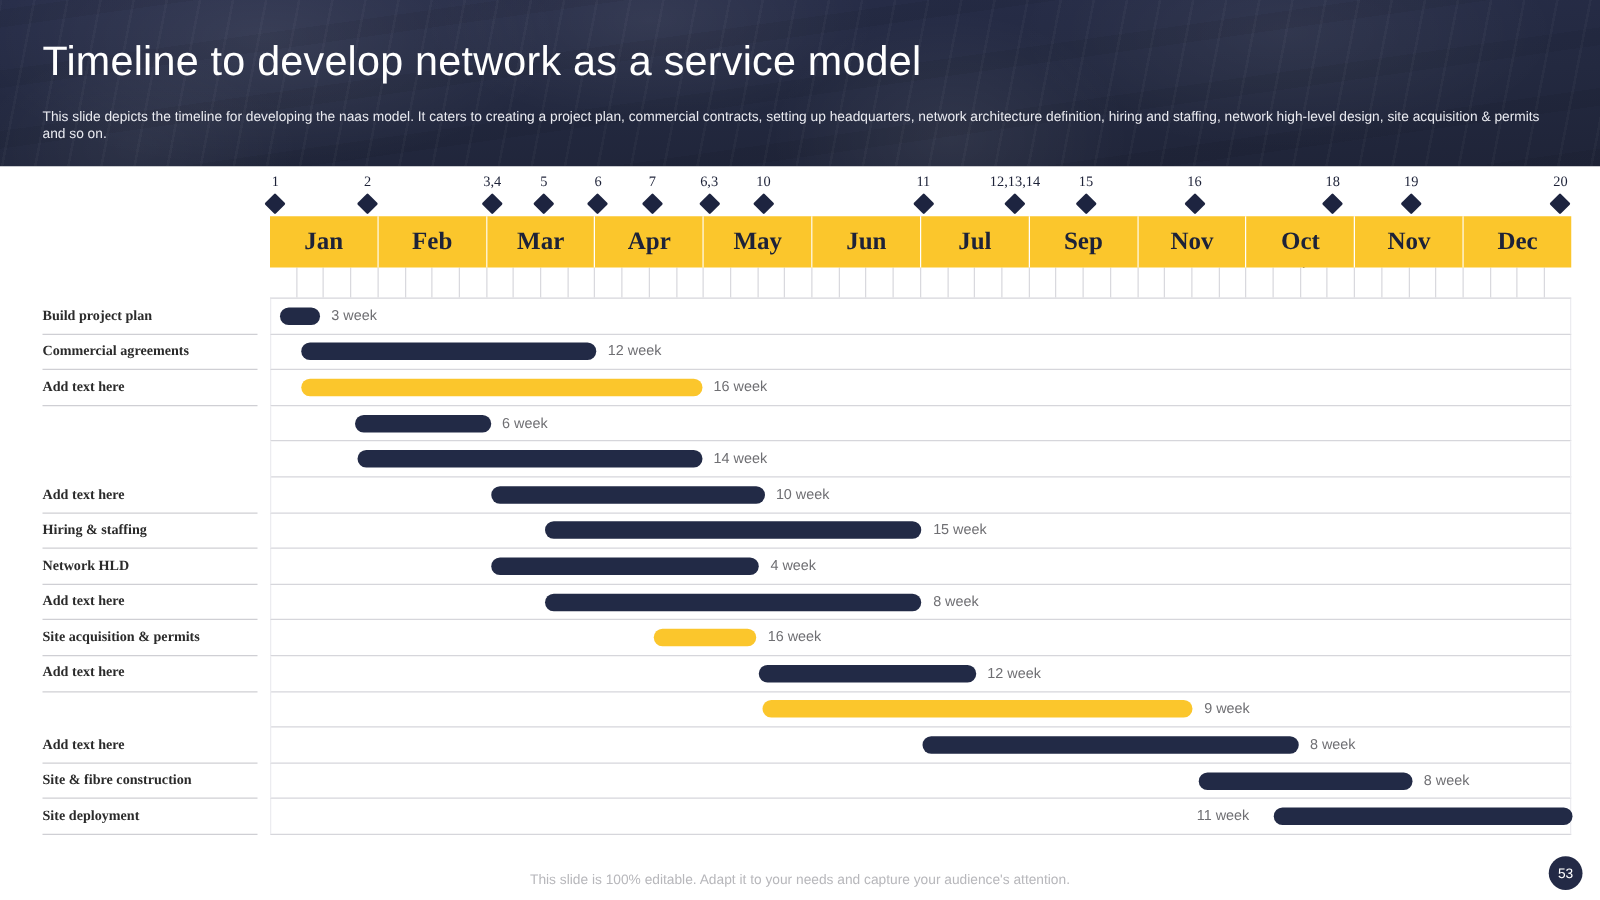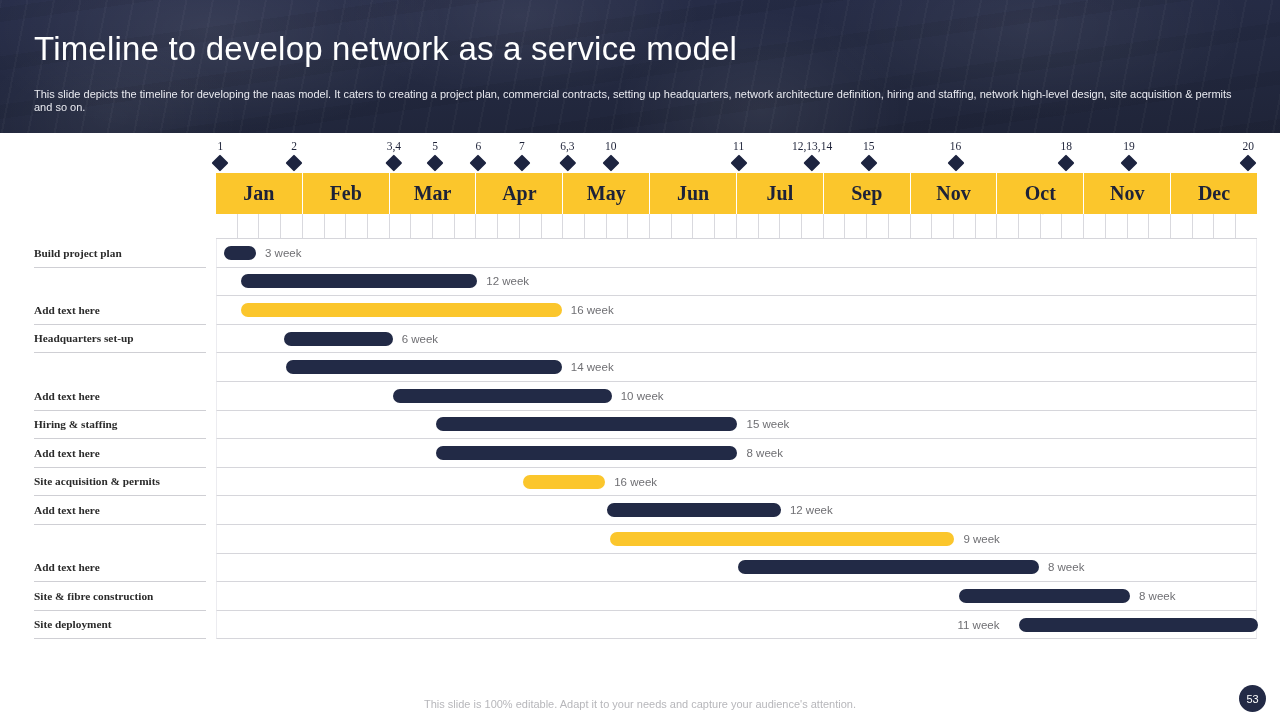--- a/index.html
+++ b/index.html
@@ -330,34 +330,34 @@
     </div>
   <div class="rows">
       <div class="row">
         <div class="row-label">Build project plan</div>
         <div class="row-track">
           <div class="bar dark" style="left: 6.50625px; width: 32.5312px;"></div>
           <div class="bar-text" style="left: 48.0375px;">3 week</div>
         </div>
       </div>
       <div class="row">
+        <div class="row-label">Commercial agreements</div>
         <div class="row-track">
           <div class="bar dark" style="left: 23.8562px; width: 236.394px;"></div>
           <div class="bar-text" style="left: 269.25px;">12 week</div>
         </div>
       </div>
       <div class="row">
         <div class="row-label">Add text here</div>
         <div class="row-track">
           <div class="bar gold" style="left: 23.8562px; width: 320.975px;"></div>
           <div class="bar-text" style="left: 353.831px;">16 week</div>
         </div>
       </div>
       <div class="row">
-        <div class="row-label">Headquarters set-up</div>
         <div class="row-track">
           <div class="bar dark" style="left: 67.2313px; width: 108.437px;"></div>
           <div class="bar-text" style="left: 184.669px;">6 week</div>
         </div>
       </div>
       <div class="row">
         <div class="row-track">
           <div class="bar dark" style="left: 69.4px; width: 275.431px;"></div>
           <div class="bar-text" style="left: 353.831px;">14 week</div>
         </div>
@@ -370,20 +370,27 @@
         </div>
       </div>
       <div class="row">
         <div class="row-label">Hiring &amp; staffing</div>
         <div class="row-track">
           <div class="bar dark" style="left: 219.044px; width: 301.456px;"></div>
           <div class="bar-text" style="left: 529.5px;">15 week</div>
         </div>
       </div>
       <div class="row">
+        <div class="row-label">Network HLD</div>
+        <div class="row-track">
+          <div class="bar dark" style="left: 175.669px; width: 214.706px;"></div>
+          <div class="bar-text" style="left: 399.375px;">4 week</div>
+        </div>
+      </div>
+      <div class="row">
         <div class="row-label">Add text here</div>
         <div class="row-track">
           <div class="bar dark" style="left: 219.044px; width: 301.456px;"></div>
           <div class="bar-text" style="left: 529.5px;">8 week</div>
         </div>
       </div>
       <div class="row">
         <div class="row-label">Site acquisition &amp; permits</div>
         <div class="row-track">
           <div class="bar gold" style="left: 305.794px; width: 82.4125px;"></div>

